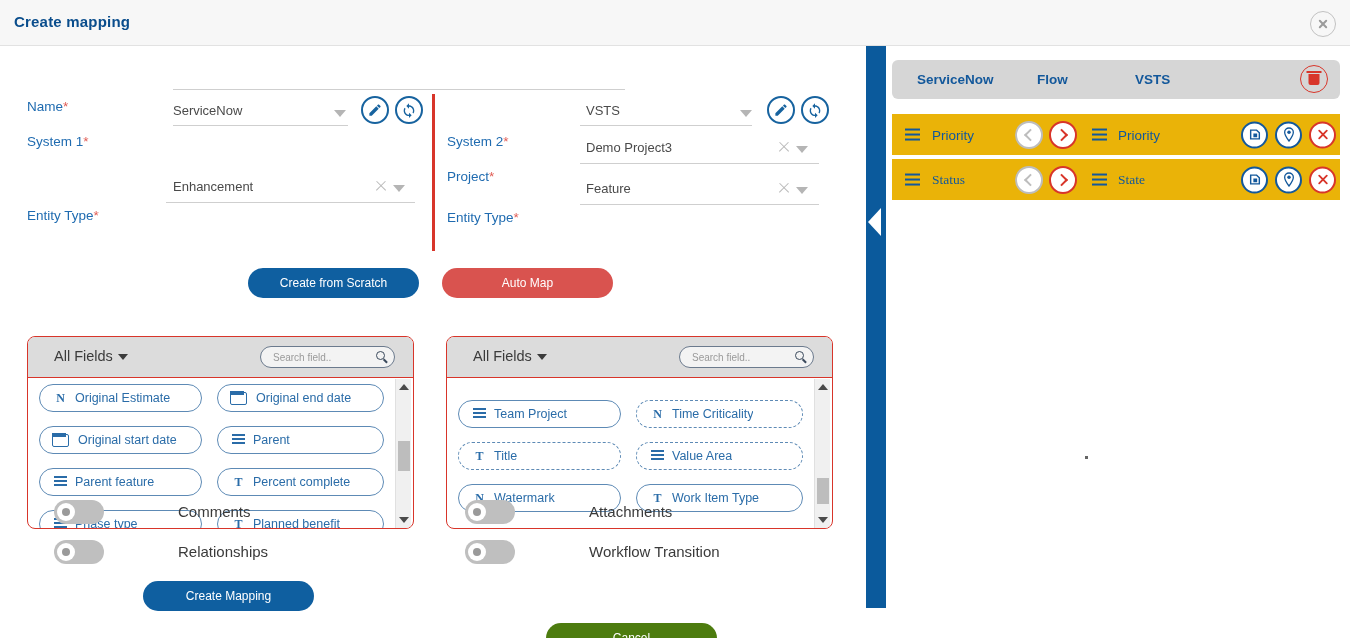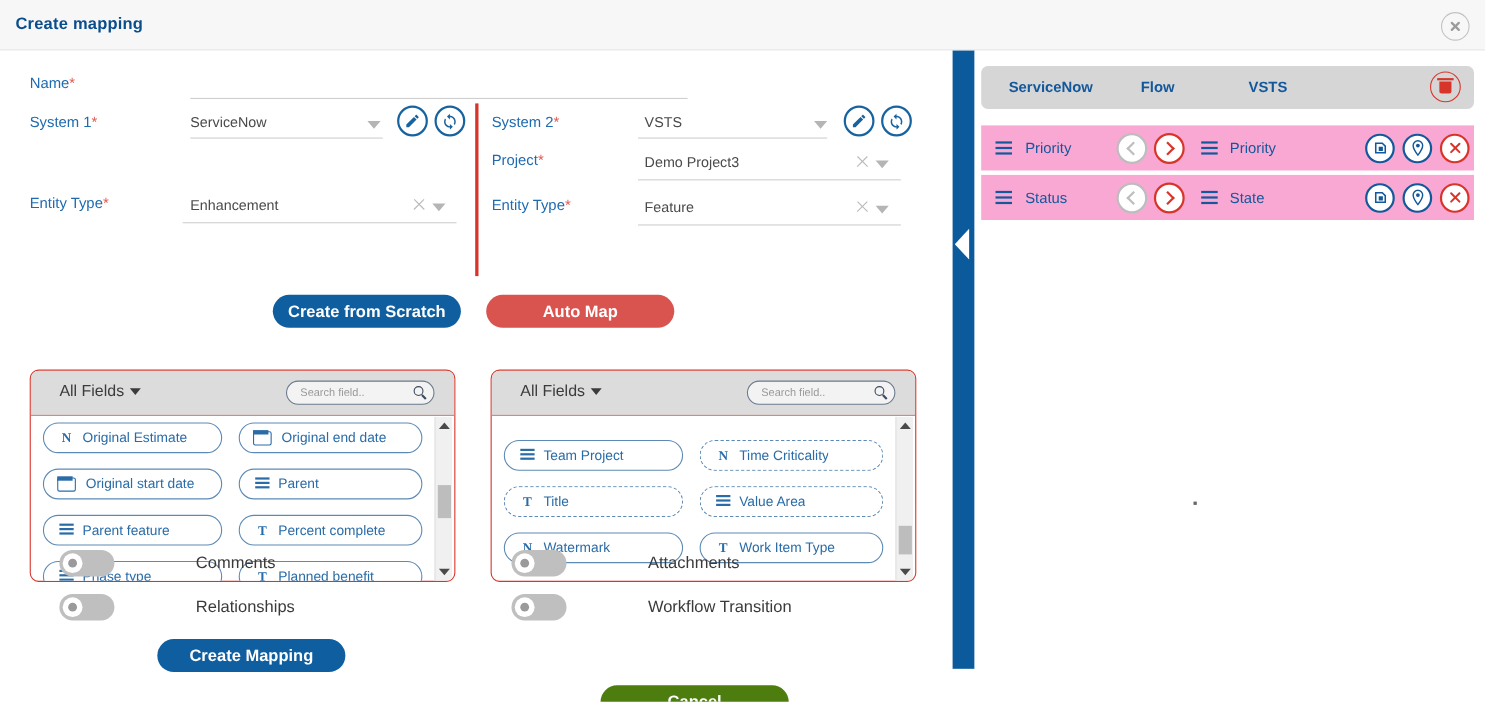--- a/index.html
+++ b/index.html
@@ -31,21 +31,21 @@
     content:""; position:absolute; left:50%; top:50%;
     width:11px; height:2px; background:#9b9b9b; border-radius:1px;
   }
   .close-btn::before{ transform:translate(-50%,-50%) rotate(45deg); }
   .close-btn::after { transform:translate(-50%,-50%) rotate(-45deg); }
 
   
   .form{ position:absolute; left:0; top:46px; width:866px; height:592px; background:#fff; }
 
   .lbl{
-    position:absolute; font-size:13.5px; color:#1f6bb0;
+    position:absolute; font-size:13.5px; color:#1f6bb0;margin-top:31px;
   }
   .lbl .req{ color:#e05c54; }
 
   .val{
     position:absolute; font-size:13px; color:#4a4a4a;
     white-space:nowrap;
   }
   .uline{ position:absolute; height:1px; background:#cfcfcf; }
 
   .caret{
@@ -69,21 +69,21 @@
   }
   .cicon svg{ position:absolute; left:50%; top:50%; transform:translate(-50%,-50%); }
 
   .divider-red{
     position:absolute; left:432px; top:48px; width:2.5px; height:157px; background:#d8352a;
   }
 
   
   .btn{
     position:absolute; border:none; border-radius:20px; cursor:pointer;
-    color:#fff; font-size:15px; font-weight:bold;
+    color:#fff; font-size:12px; font-weight:normal;
     font-family:"Liberation Sans", sans-serif;
   }
   .btn-scratch{ left:248px; top:222px; width:171px; height:30px; background:#0f5fa0; }
   .btn-automap{ left:442px; top:222px; width:171px; height:30px; background:#d9534f; }
   .hint{
     position:absolute; left:0; top:262px; width:866px; text-align:center;
     font-size:12.5px; color:#6b6b6b;
   }
 
   
@@ -224,21 +224,21 @@
   .trash .can{
     position:absolute; left:50%; top:8px; transform:translateX(-50%);
     width:11px;height:11px; background:#d8352a; border-radius:0 0 2px 2px;
   }
   .trash .lid{
     position:absolute; left:50%; top:5px; transform:translateX(-50%);
     width:15px;height:2px;background:#d8352a;
   }
 
   .maprow{
-    position:absolute; left:6px; width:448px; height:41px; background:#f9a8d4;
+    position:absolute; left:6px; width:448px; height:41px; background:#eab308;
   }
   .maprow .burger{
     position:absolute; top:50%; transform:translateY(-50%); width:15px; cursor:pointer;
   }
   .maprow .burger i{ display:block; width:15px;height:2.2px;background:#13589b;margin:2.6px 0; }
   .maprow .nm{
     position:absolute; top:50%; transform:translateY(-50%);
     font-size:13.5px; color:#13589b;
   }
   .arrbtn{
@@ -536,21 +536,21 @@
             <path d="M12 1C7.6 1 4 4.6 4 9c0 6 8 16 8 16s8-10 8-16c0-4.4-3.6-8-8-8z" fill="none" stroke="#13589b" stroke-width="2.4"></path>
             <circle cx="12" cy="9" r="3.2" fill="#13589b"></circle>
           </svg>
         </span>
         <span class="act del" style="left:417px">
           <svg width="13" height="13" viewBox="0 0 24 24">
             <path d="M5 5l14 14M19 5L5 19" stroke="#d8352a" stroke-width="3.4" stroke-linecap="round"></path>
           </svg>
         </span>
       </div>
-      <div class="maprow" style="top: 113px;">
+      <div class="maprow" style="top: 113px; font-family: Liberation Serif, serif;">
         <span class="burger" style="left:13px">
           <i></i>
           <i></i>
           <i></i>
         </span>
         <span class="nm" style="left:40px">Status</span>
         <span class="arrbtn left" style="left:123px"></span>
         <span class="arrbtn right active" style="left:157px"></span>
         <span class="burger" style="left:200px">
           <i></i>

